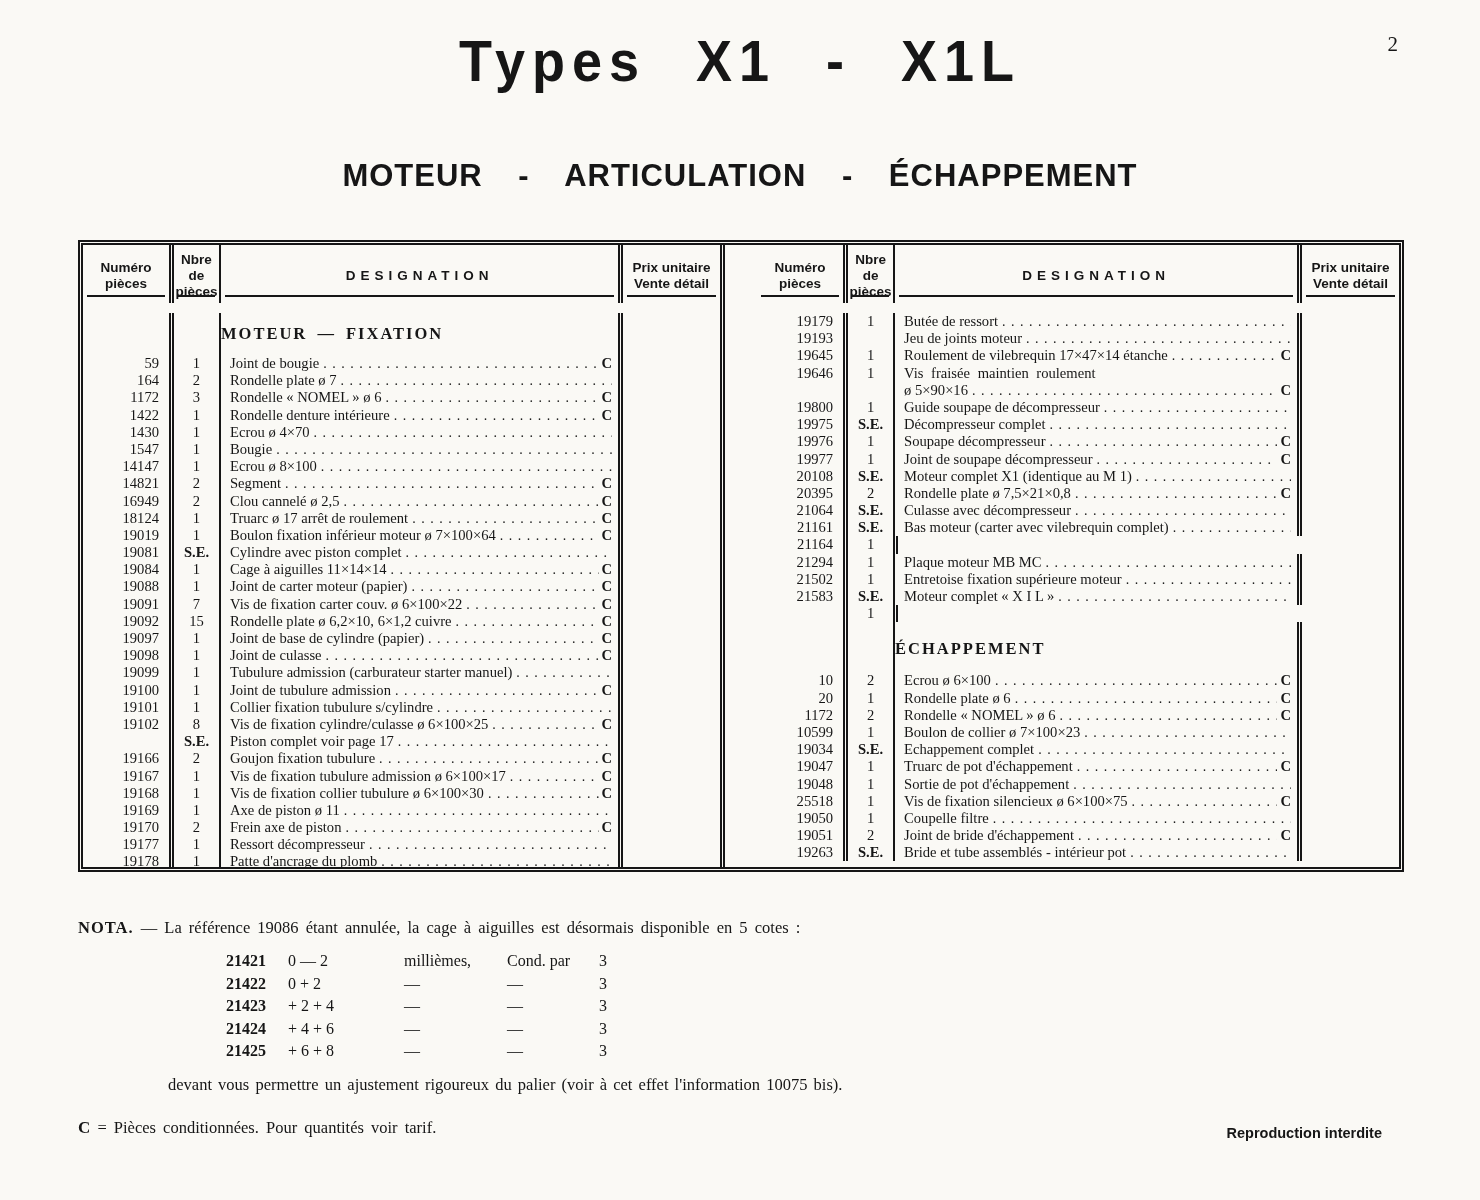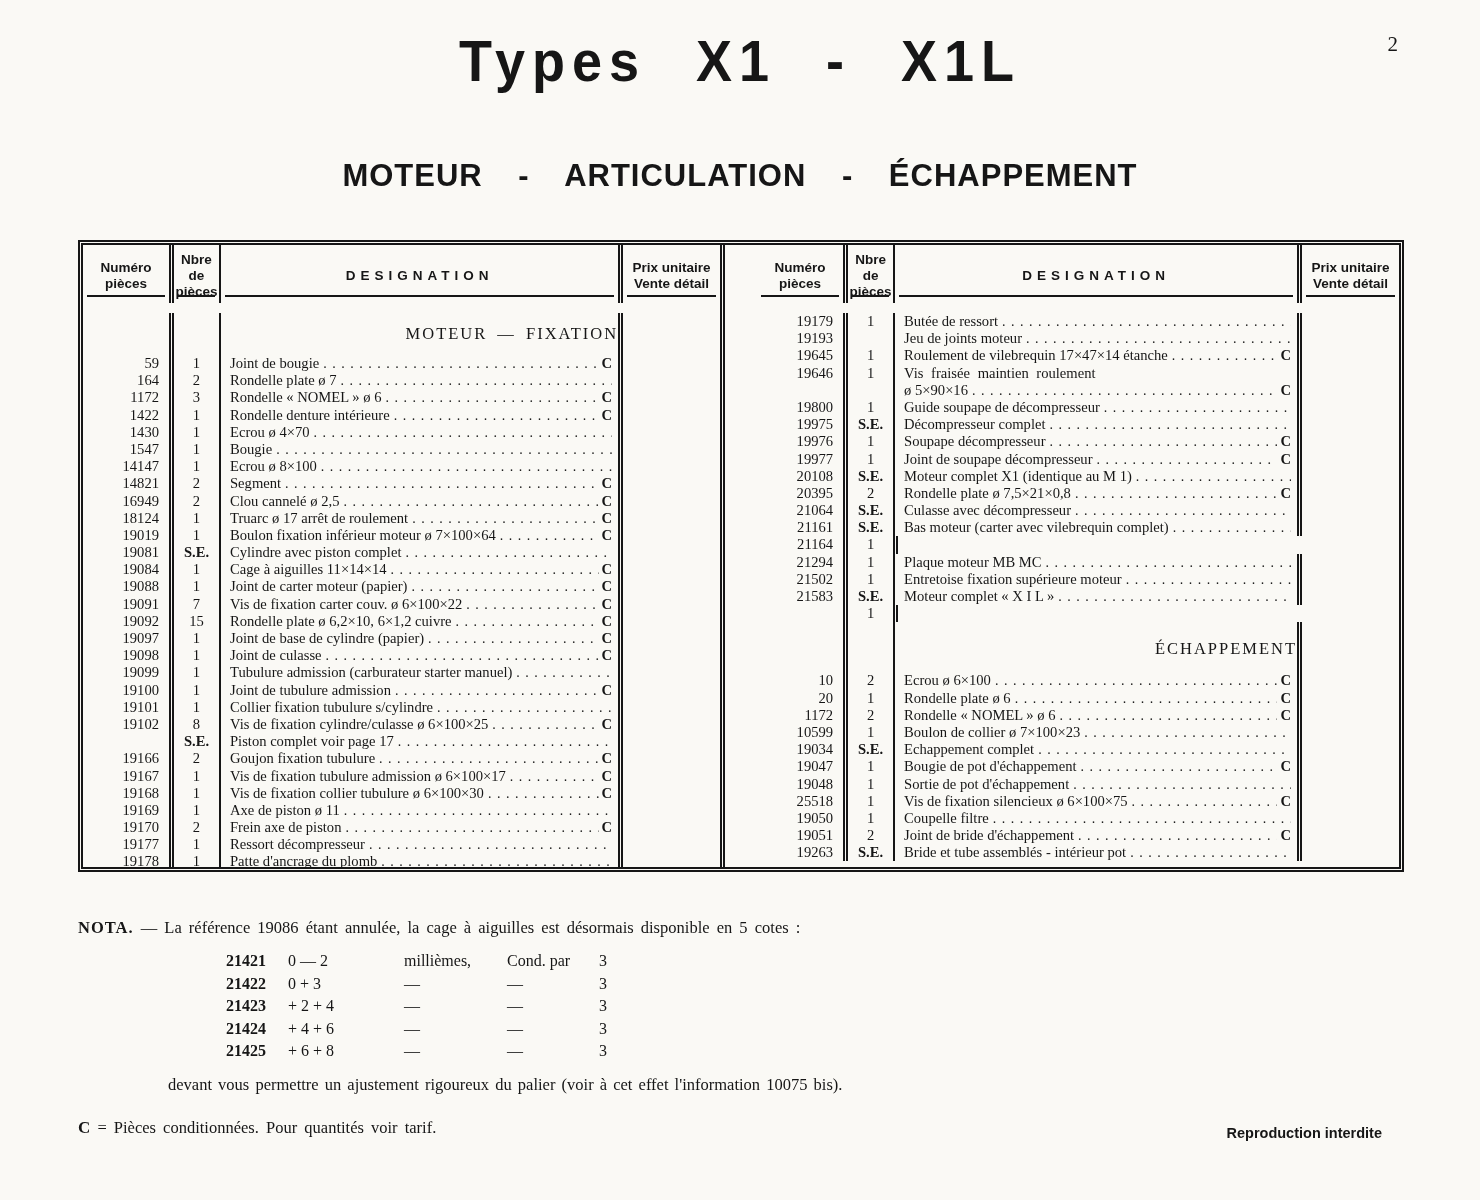--- a/index.html
+++ b/index.html
@@ -86,22 +86,22 @@
     letter-spacing:5.5px; font-size:14px;
   }
   .row.noleader .dots::after { content:""; }
   .cmark { font-weight:bold; padding-left:3px; }
   .row.justify .cell-desc { white-space:normal; }
   .row.justify .desc-text { flex:1; text-align:justify; text-align-last:justify; }
 
   .row.section { height:42px; }
   .row.section .cell-sec {
     padding-top:12px;
-    text-align:right;
-    font-weight:normal; font-size:16.5px;
+    text-align:left;
+    font-weight:bold; font-size:16.5px;
     letter-spacing:2px; word-spacing:4px;
   }
   .row.section-tall { height:50px; }
   .row.section-tall .cell-sec { padding-top:18px; }
 
   
   .nota { position:absolute; left:78px; top:918px; width:1260px; font-size:16.5px; }
   .nota-intro { word-spacing:3px; }
   .nota-intro .nota-label { font-weight:bold; letter-spacing:1px; }
   .nota-lines { margin:14px 0 0 140px; }
@@ -679,21 +679,21 @@
             <div class="cell c3 cell-desc">
               <span class="desc-text">Echappement complet</span>
               <span class="dots"></span>
             </div>
             <div class="cell c4 cell-price"></div>
           </div>
           <div class="row item grid-row">
             <div class="cell c1 cell-num">19047</div>
             <div class="cell c2 cell-qty">1</div>
             <div class="cell c3 cell-desc">
-              <span class="desc-text">Bougie de pot d'échappement</span>
+              <span class="desc-text">Truarc de pot d'échappement</span>
               <span class="dots"></span>
               <span class="cmark">C</span>
             </div>
             <div class="cell c4 cell-price"></div>
           </div>
           <div class="row item grid-row">
             <div class="cell c1 cell-num">19048</div>
             <div class="cell c2 cell-qty">1</div>
             <div class="cell c3 cell-desc">
               <span class="desc-text">Sortie de pot d'échappement</span>
@@ -753,21 +753,21 @@
     <div class="nota-lines">
         <div class="nota-line">
           <span class="nl-ref">21421</span>
           <span class="nl-cote">0 — 2</span>
           <span class="nl-c3">millièmes,</span>
           <span class="nl-c4">Cond. par</span>
           <span class="nl-qty">3</span>
         </div>
         <div class="nota-line">
           <span class="nl-ref">21422</span>
-          <span class="nl-cote">0 + 3</span>
+          <span class="nl-cote">0 + 2</span>
           <span class="nl-c3">—</span>
           <span class="nl-c4">—</span>
           <span class="nl-qty">3</span>
         </div>
         <div class="nota-line">
           <span class="nl-ref">21423</span>
           <span class="nl-cote">+ 2 + 4</span>
           <span class="nl-c3">—</span>
           <span class="nl-c4">—</span>
           <span class="nl-qty">3</span>

